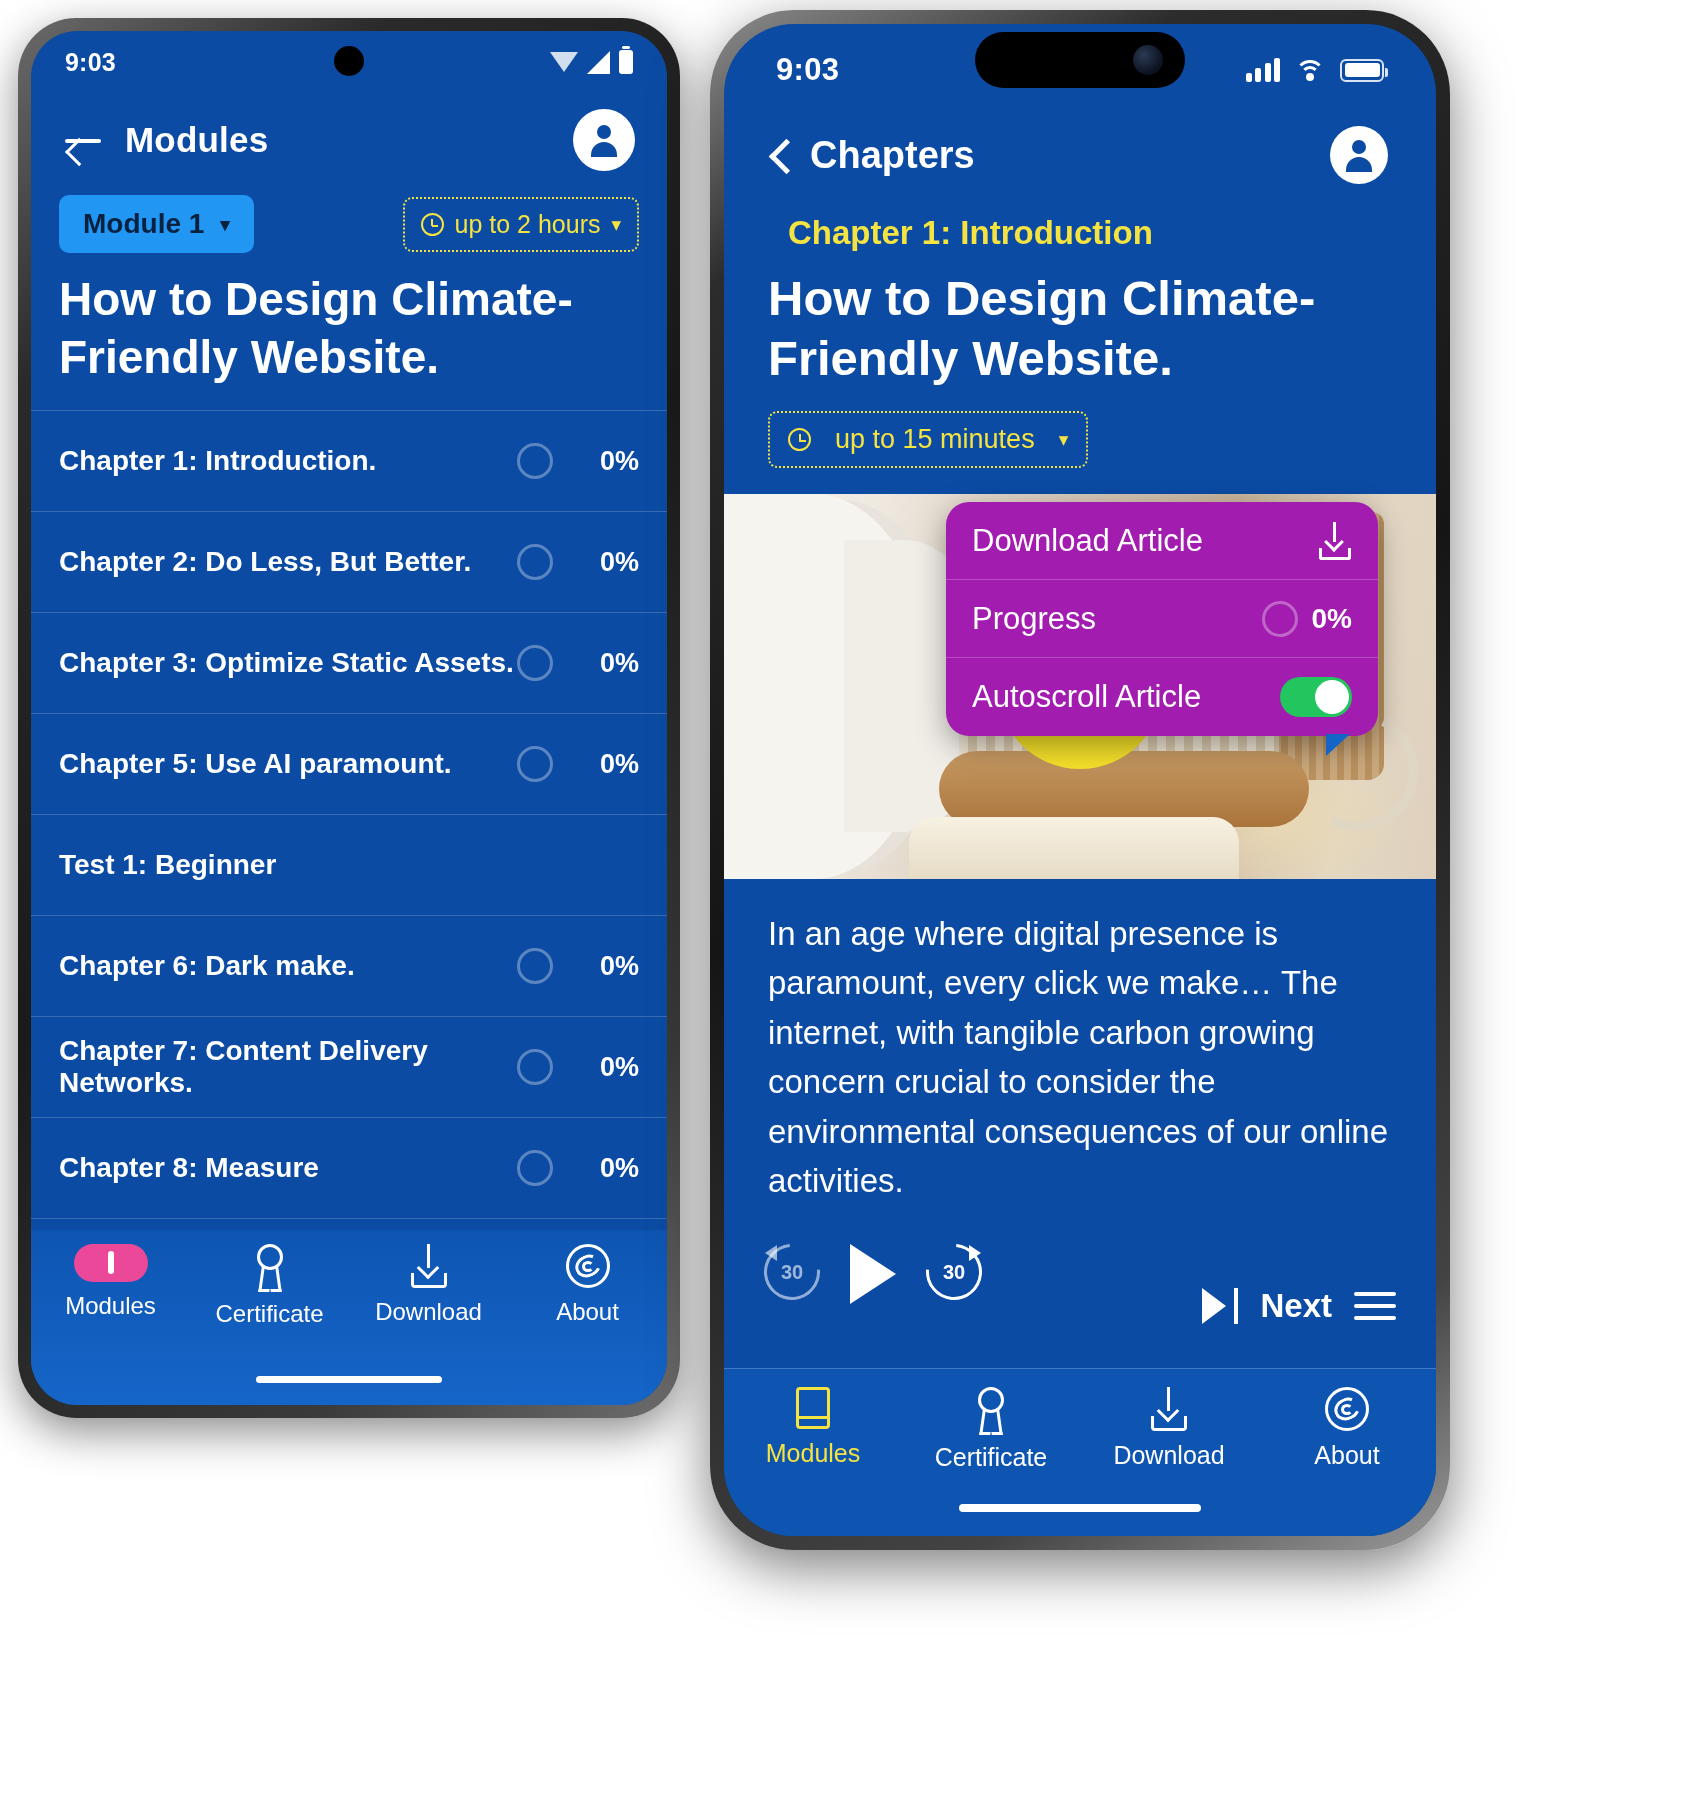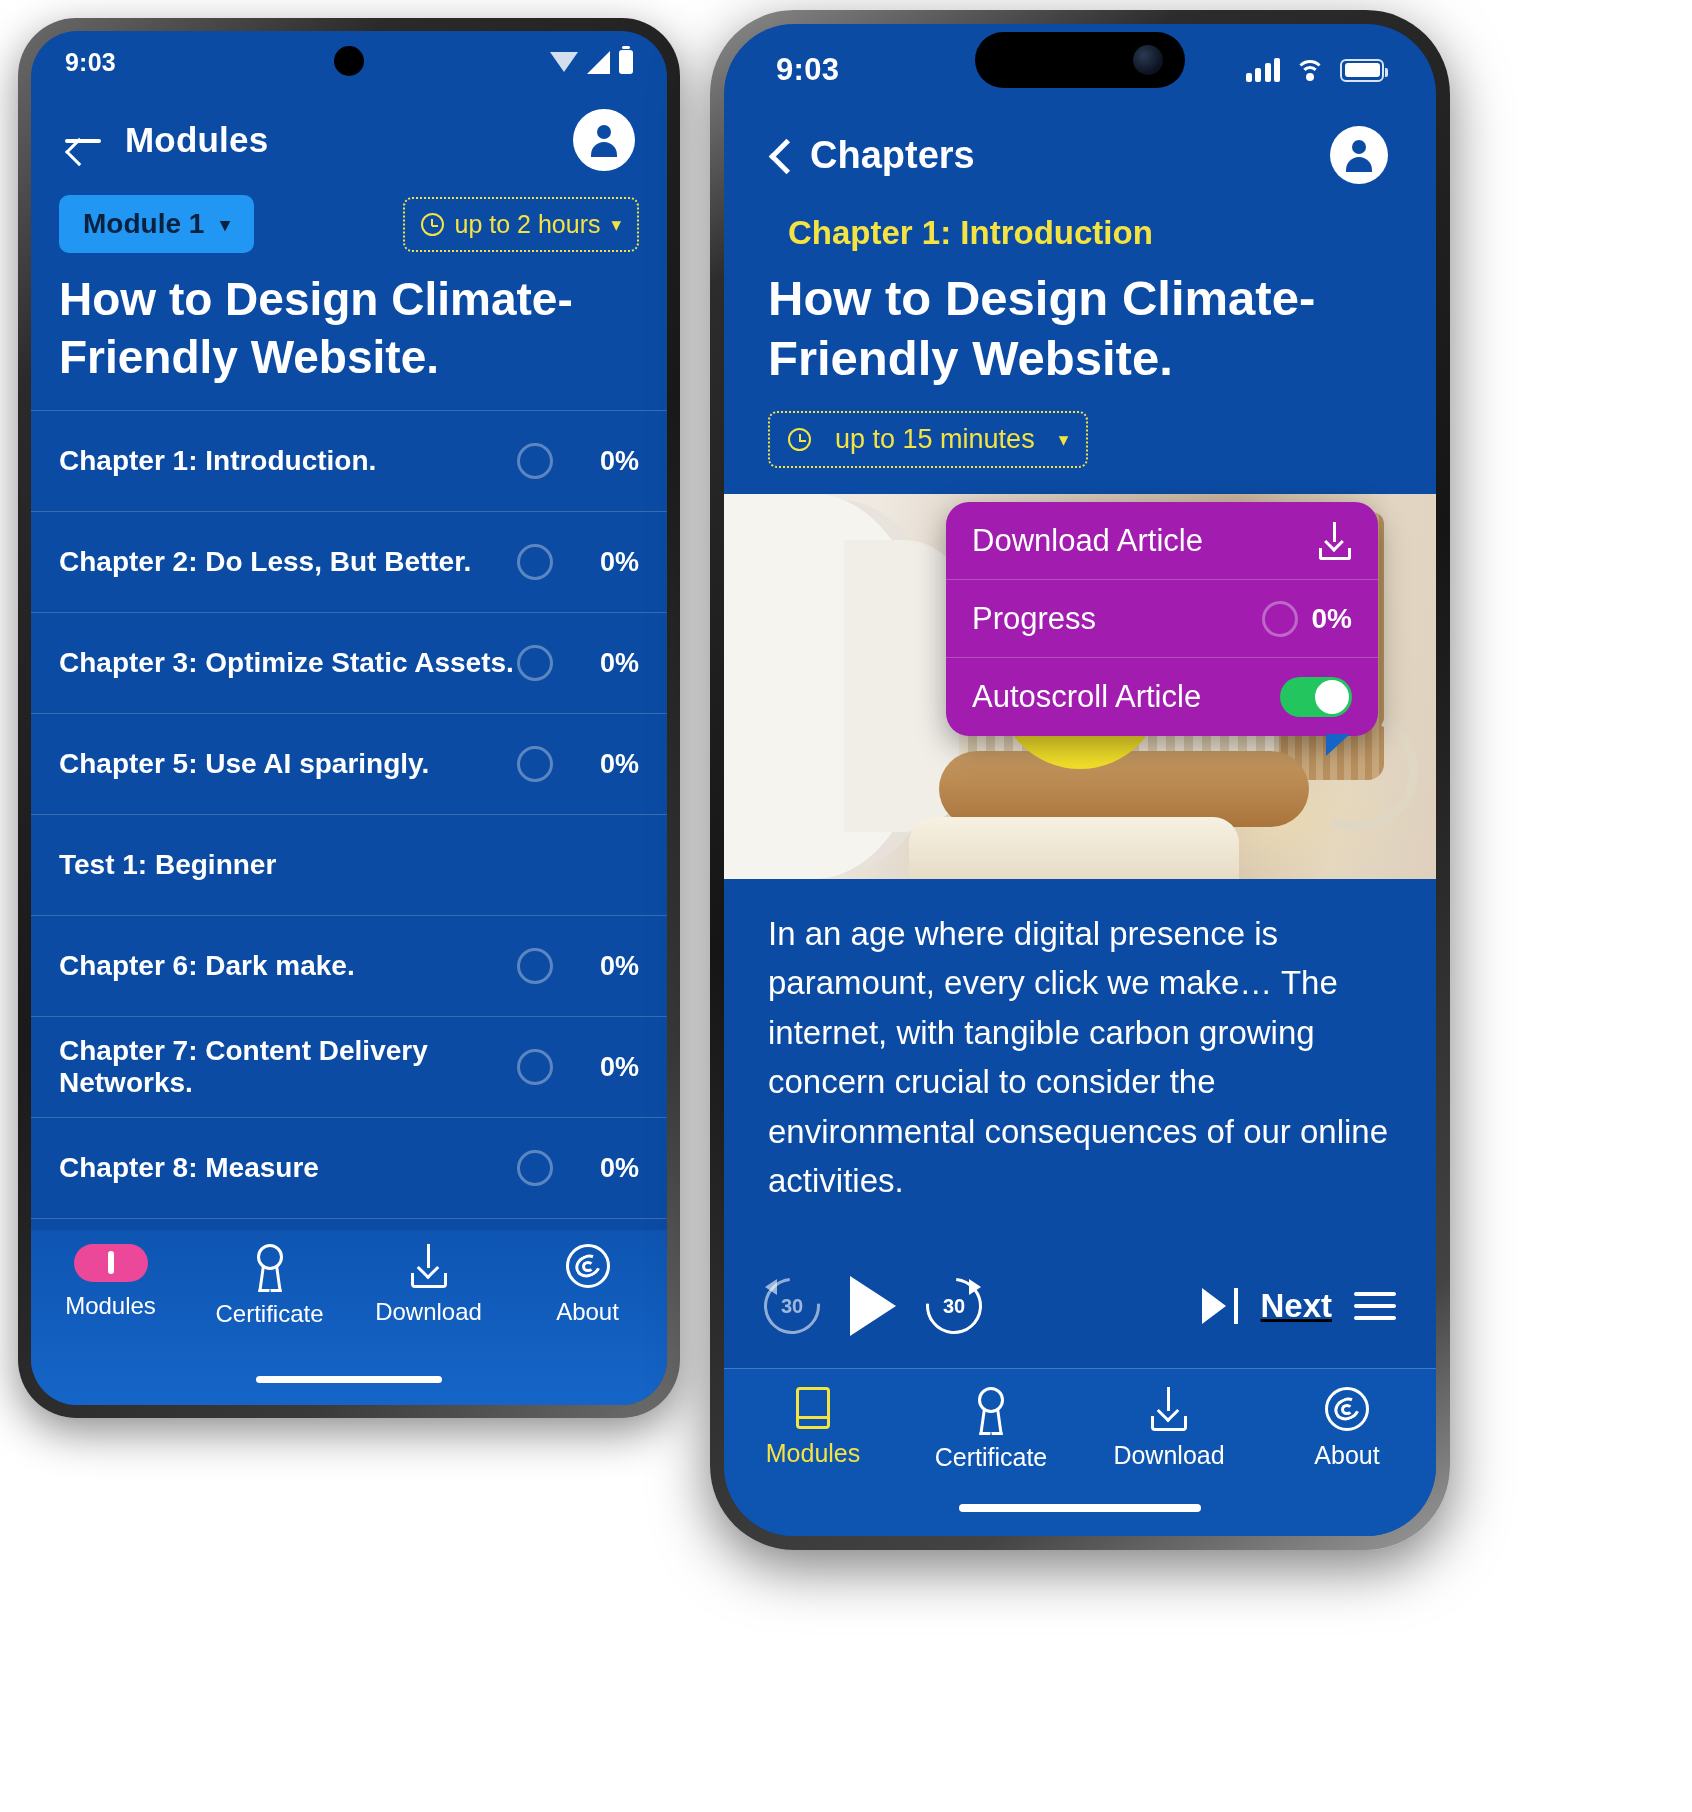--- a/index.html
+++ b/index.html
@@ -454,23 +454,22 @@
   .dl-sm .t {
     position:absolute; left: 1px; bottom: 0; width: 32px; height: 12px;
     border-left: 3px solid #fff; border-right: 3px solid #fff; border-bottom: 3px solid #fff;
     border-radius: 0 0 3px 3px;
   }
 
   .player-bar {
     position: absolute; left:0; right:0; bottom: 168px;
     height: 124px;
     background: #0b4ba3;
-    display:flex; align-items:center; padding: 0 40px; gap: 30px;
+    display:flex; padding: 0 40px; gap: 30px;
     z-index: 4;
-    text-decoration: underline;
   }
   .seek-btn { width: 56px; height: 56px; position: relative; cursor:pointer; }
   .seek-ring {
     position:absolute; inset:0; border-radius:50%;
     border: 3.4px solid #fff;
     border-top-color: transparent;
   }
   .seek-btn.back .seek-ring { border-color:rgba(255,255,255,.55); border-top-color:transparent; transform: rotate(40deg); }
   .seek-btn.fwd .seek-ring { transform: rotate(-40deg); }
   .seek-num {
@@ -574,21 +573,21 @@
         </span>
       </div>
       <div class="chapter-row">
         <span class="chapter-name">Chapter 3: Optimize Static Assets.</span>
         <span class="chapter-right">
           <span class="prog-ring"></span>
           <span class="pct">0%</span>
         </span>
       </div>
       <div class="chapter-row">
-        <span class="chapter-name">Chapter 5: Use AI sparingly.</span>
+        <span class="chapter-name">Chapter 5: Use AI paramount.</span>
         <span class="chapter-right">
           <span class="prog-ring"></span>
           <span class="pct">0%</span>
         </span>
       </div>
       <div class="chapter-row">
         <span class="chapter-name">Test 1: Beginner</span>
       </div>
       <div class="chapter-row">
         <span class="chapter-name">Chapter 6: Dark make.</span>

